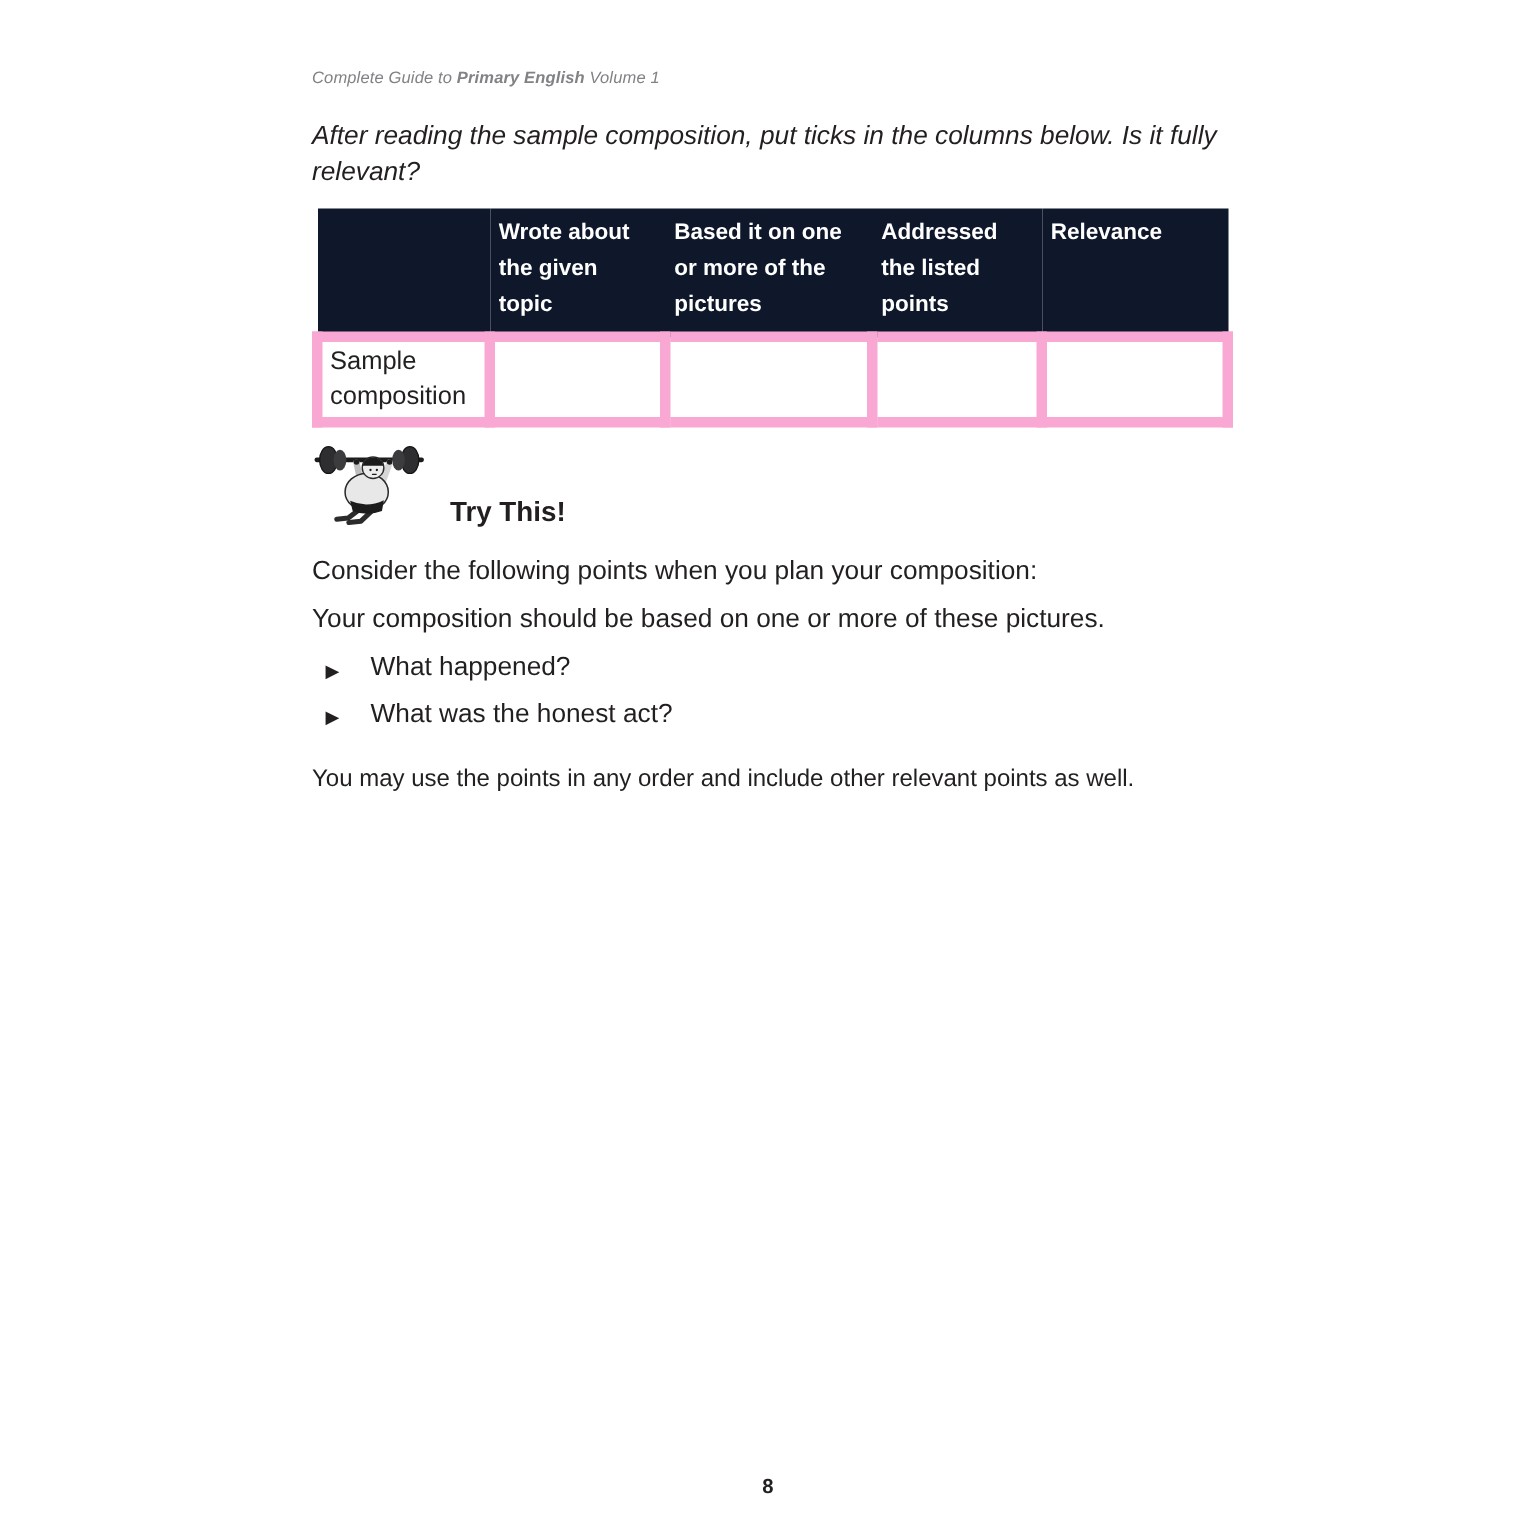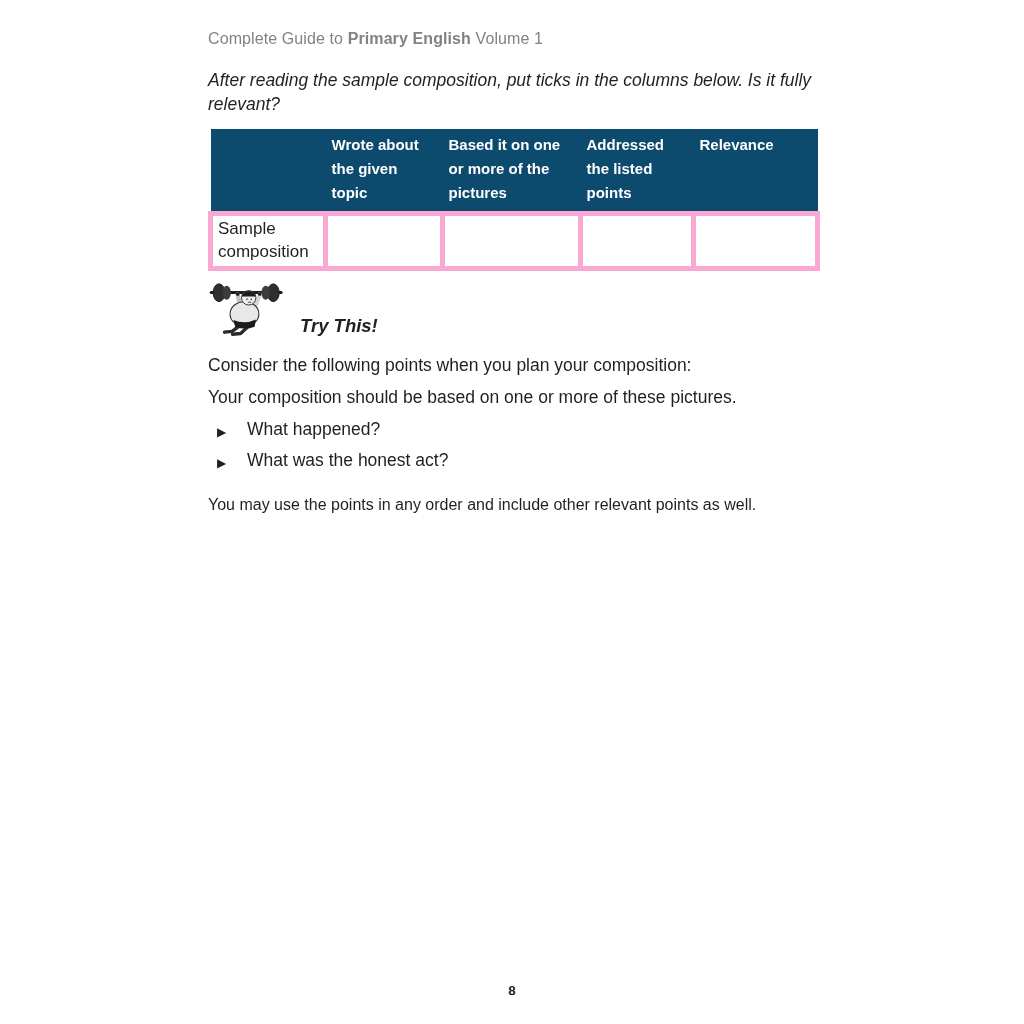--- a/index.html
+++ b/index.html
@@ -10,67 +10,67 @@
     color: #231f20;
     position: relative;
     overflow: hidden;
   }
   .content {
     position: absolute;
     left: 208px; top: 30px;
     width: 607px;
   }
   .book-title {
-    font-size: 16px;
+    font-size: 11px;
     color: #808285;
-    margin: 0 0 20px 0;
+    margin: 16px 0 20px 0;
     letter-spacing: 0.1px;
+    font-style: italic;
   }
   .book-title .bold { font-weight: bold; }
   .intro {
     font-style: italic;
     font-size: 17.5px;
     line-height: 24px;
     margin: 0 0 13px 0;
   }
   table.assessment {
     width: 607px;
     border-collapse: collapse;
     table-layout: fixed;
   }
   table.assessment th {
-    background: #0c4a6e;
+    background: #0f172a;
     color: #ffffff;
     font-size: 15px;
     font-weight: bold;
     line-height: 24px;
     text-align: left;
     vertical-align: top;
     padding: 4px 6px 6px 6px;
     border: none;
   }
   table.assessment td {
-    border: 5px solid #f9a8d4;
+    border: 7px solid #f9a8d4;
     background: #ffffff;
     font-size: 17px;
     line-height: 23px;
     vertical-align: top;
     padding: 1px 5px;
     height: 48px;
   }
   .try-row {
     display: flex;
     align-items: flex-end;
     margin: 9px 0 13px 0;
   }
   .try-icon { flex: 0 0 auto; }
   .try-label {
     font-size: 18.5px;
     font-weight: bold;
-    font-style: italic;
     margin-left: 14px;
     padding-bottom: 3px;
   }
   p.body-line {
     font-size: 17.5px;
     line-height: 24px;
     margin: 0 0 8px 0;
   }
   .underlined { text-decoration: underline; text-underline-offset: 3px; }
   .bold { font-weight: bold; }

